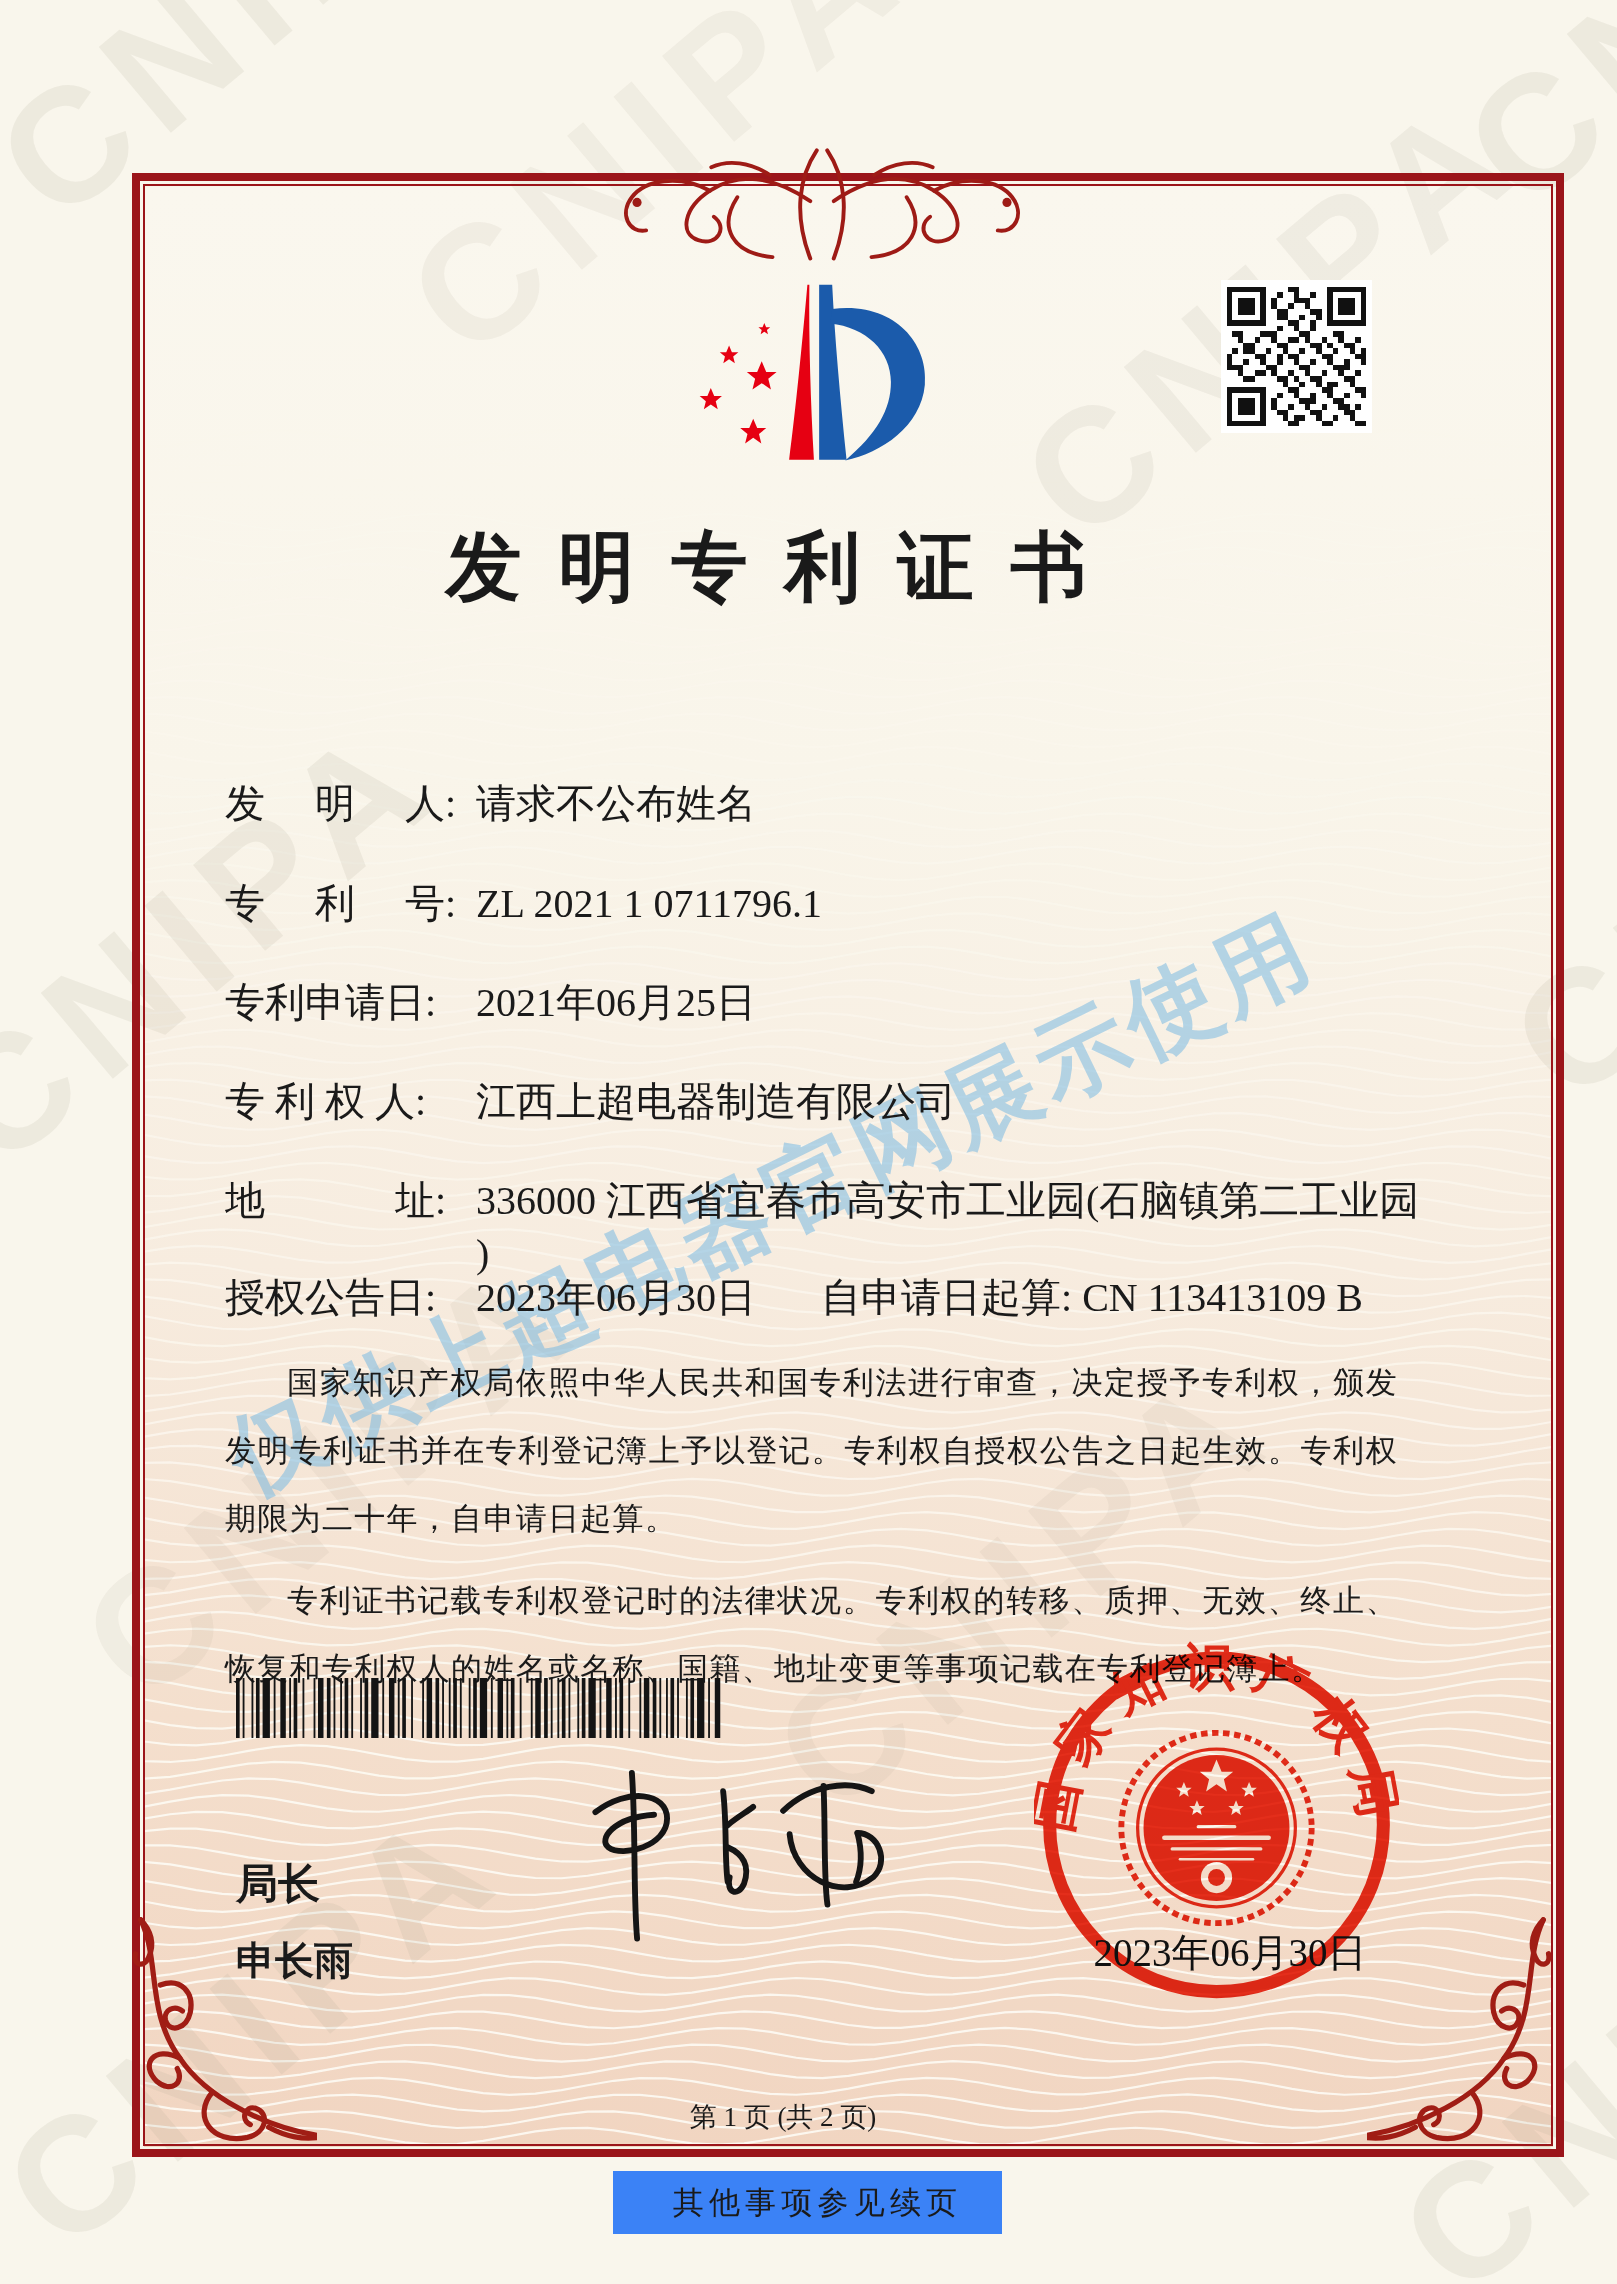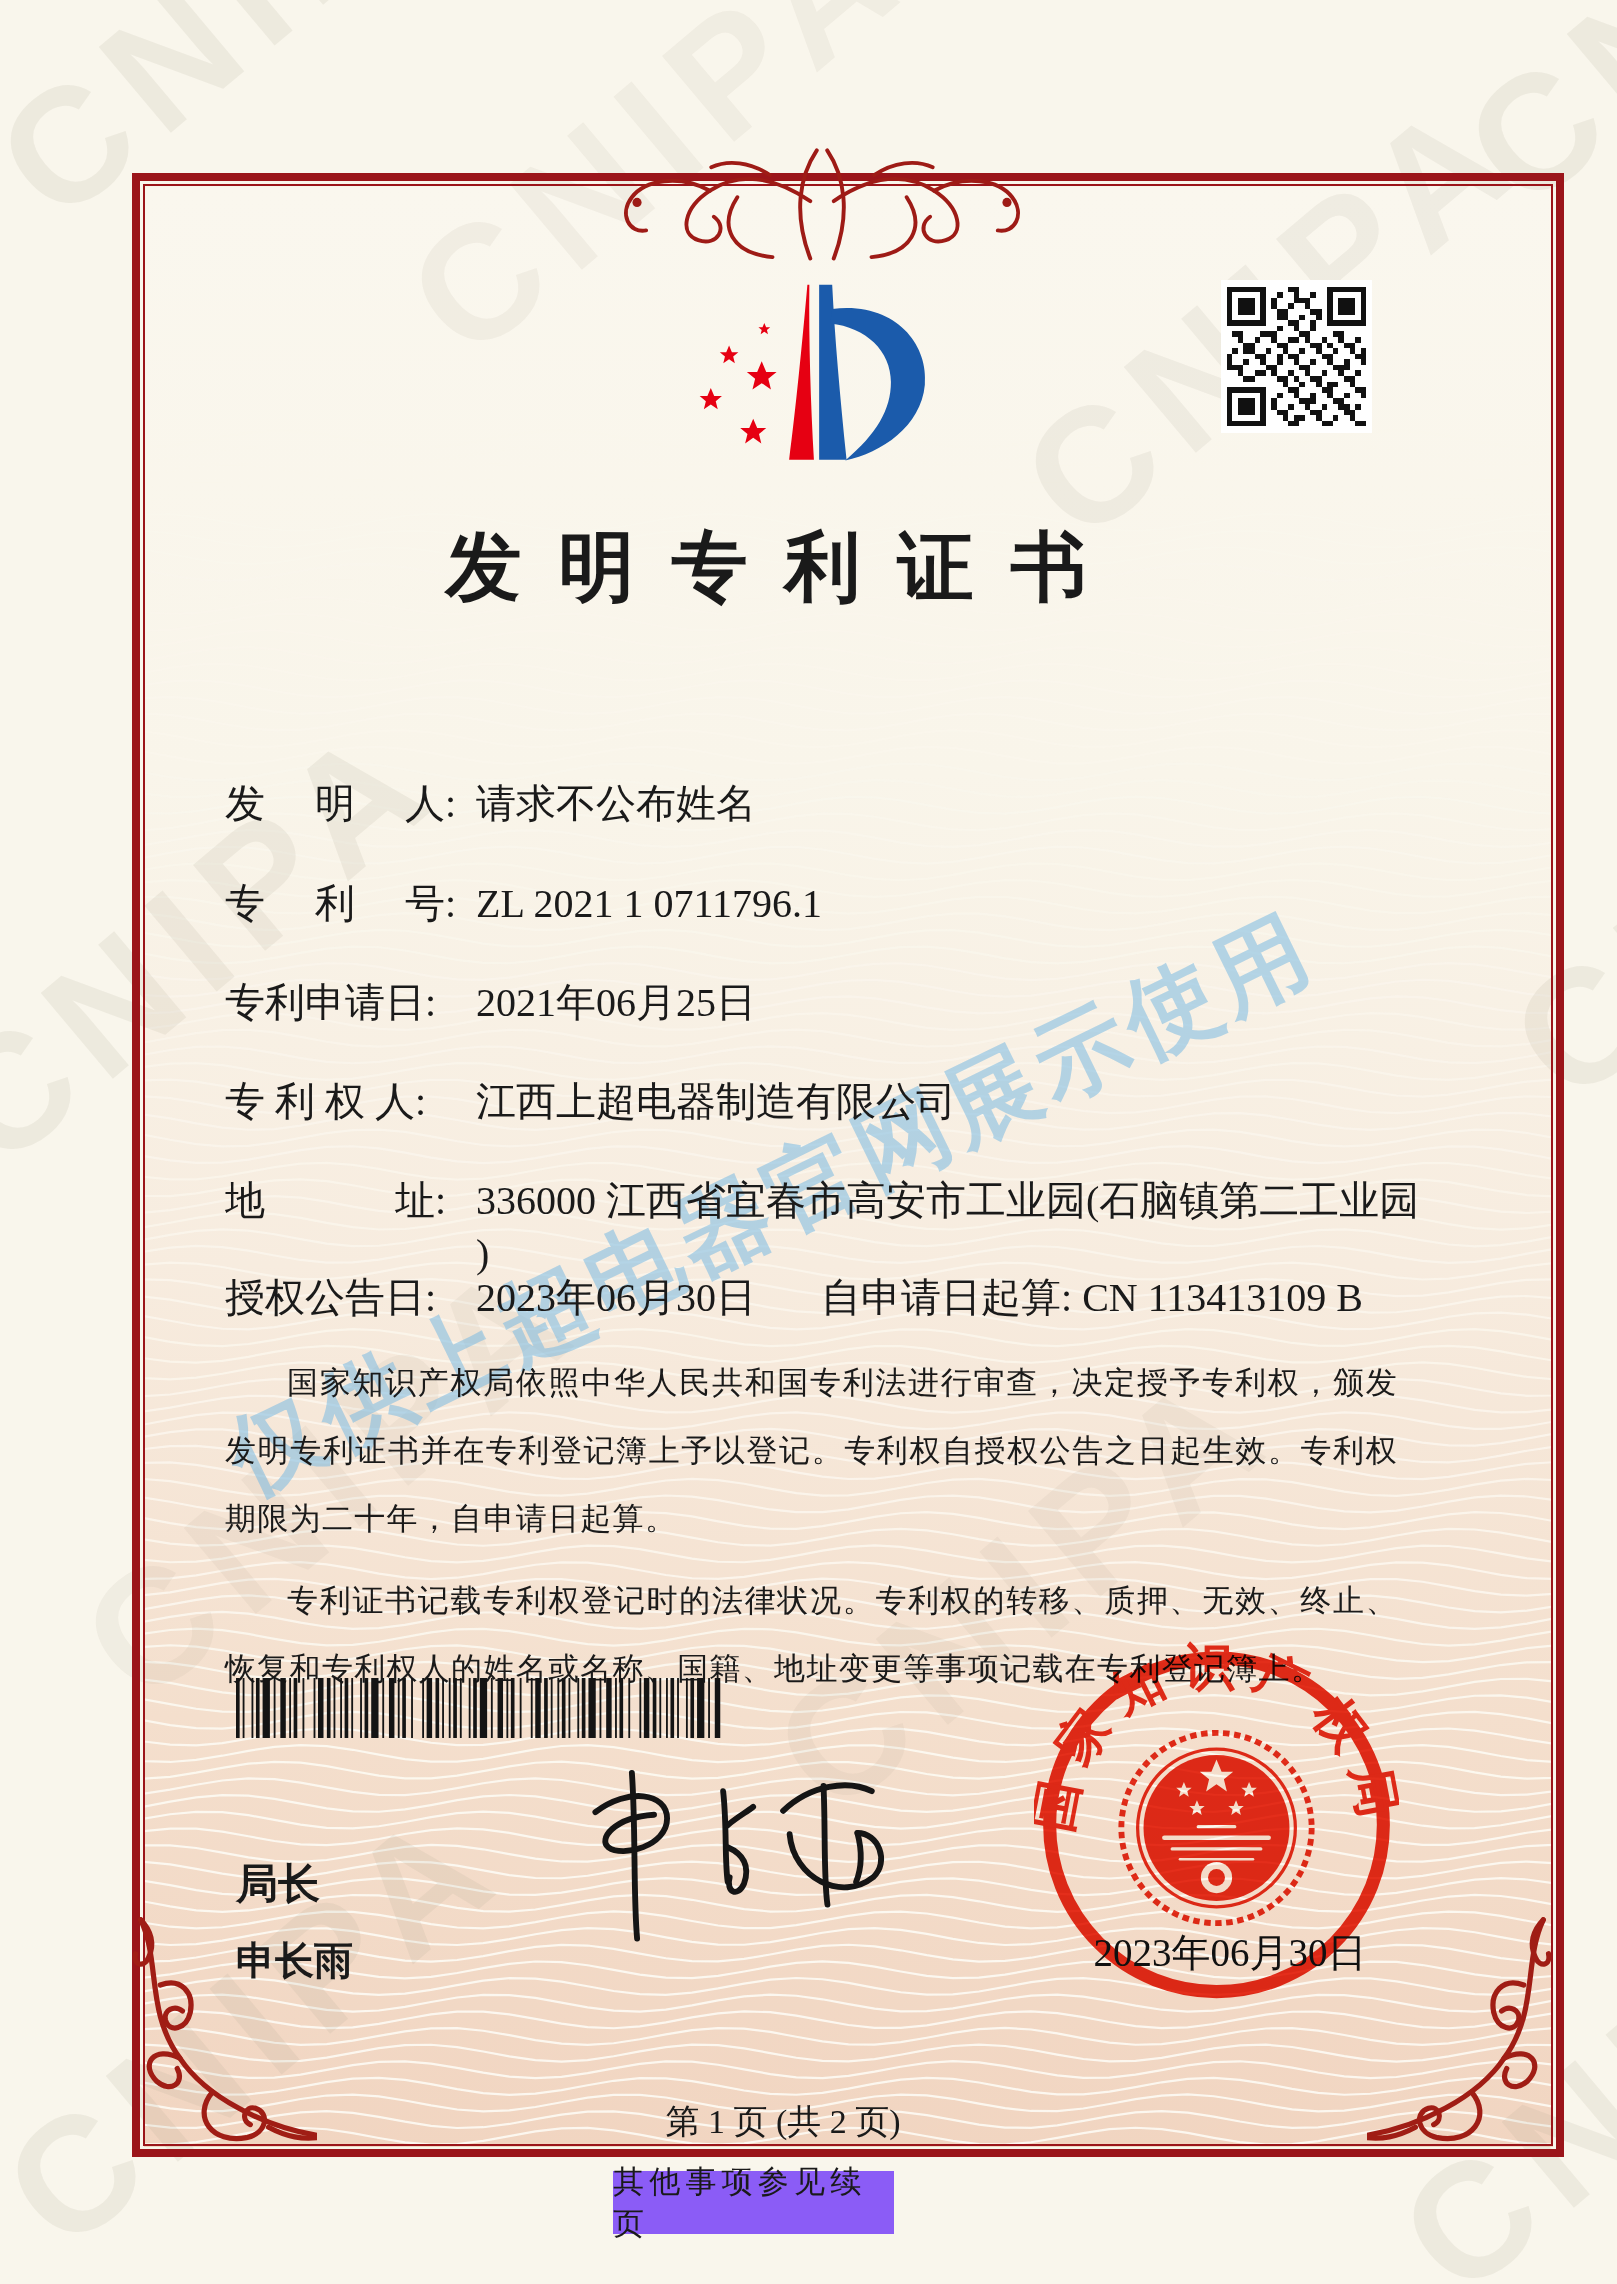--- a/index.html
+++ b/index.html
@@ -48,23 +48,23 @@
   .director-label{position:absolute;left:236px;top:1856px;font-size:42px;font-weight:bold;z-index:6;
     font-family:"Liberation Sans",sans-serif;}
   .director-name{position:absolute;left:236px;top:1934px;font-size:39px;font-weight:bold;z-index:6;
     font-family:"Liberation Sans",sans-serif;}
   .signature{position:absolute;left:568px;top:1748px;z-index:6;}
 
   .seal{position:absolute;left:1034px;top:1639px;z-index:6;opacity:0.94;mix-blend-mode:multiply;}
   .seal-date{position:absolute;left:1057px;top:1926px;width:346px;text-align:center;font-size:39px;
     color:#101010;z-index:7;white-space:nowrap;}
 
-  .page-num{position:absolute;left:659px;top:2099px;width:248px;text-align:center;font-size:34px;z-index:5;}
-  .cont-band{position:absolute;left:613px;top:2171px;width:281px;height:63px;background:#8b5cf6;z-index:5;
-    display:flex;align-items:center;justify-content:center;}
+  .page-num{position:absolute;left:659px;top:2099px;width:248px;text-align:center;font-size:27px;z-index:5;}
+  .cont-band{position:absolute;left:613px;top:2171px;width:369px;height:63px;background:#3b82f6;z-index:5;
+    display:flex;align-items:center;justify-content:center;padding-left:20px;}
   .cont-band span{font-size:31px;letter-spacing:5.2px;}
 </style>
 </head>
 <body>
 
 <div class="page">
 
   <div class="inner-bg">
     <svg id="waves" viewBox="0 0 2160 3004" preserveAspectRatio="none">
         <path d="M-40 310.0 L-40 302.8 L0 310.0 L40 317.2 L80 322.0 L120 322.8 L160 319.2 L200 312.6 L240 305.1 L280 299.2 L320 297.0 L360 299.1 L400 304.9 L440 312.4 L480 319.1 L520 322.7 L560 322.1 L600 317.4 L640 310.2 L680 302.9 L720 298.1 L760 297.2 L800 300.7 L840 307.2 L880 314.8 L920 320.7 L960 323.0 L1000 321.0 L1040 315.2 L1080 307.7 L1120 301.0 L1160 297.3 L1200 297.9 L1240 302.5 L1280 309.7 L1320 316.9 L1360 321.9 L1400 322.8 L1440 319.5 L1480 312.9 L1520 305.4 L1560 299.4 L1600 297.0 L1640 299.0 L1680 304.6 L1720 312.1 L1760 318.9 L1800 322.6 L1840 322.2 L1880 317.6 L1920 310.5 L1960 303.2 L2000 298.2 L2040 297.2 L2080 300.4 L2120 306.9 L2160 314.4 L2200 320.5" opacity="0.03"></path>

